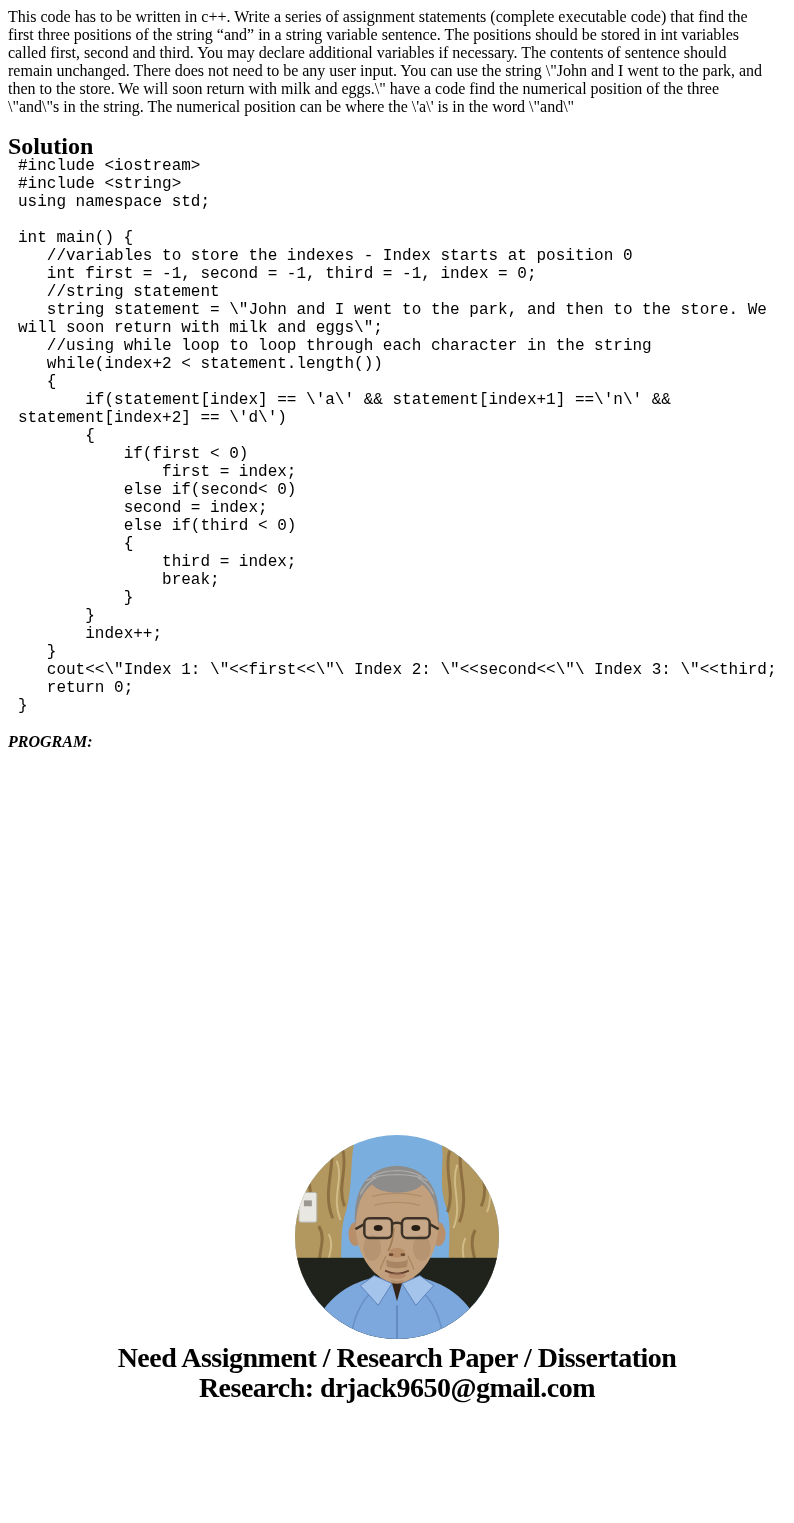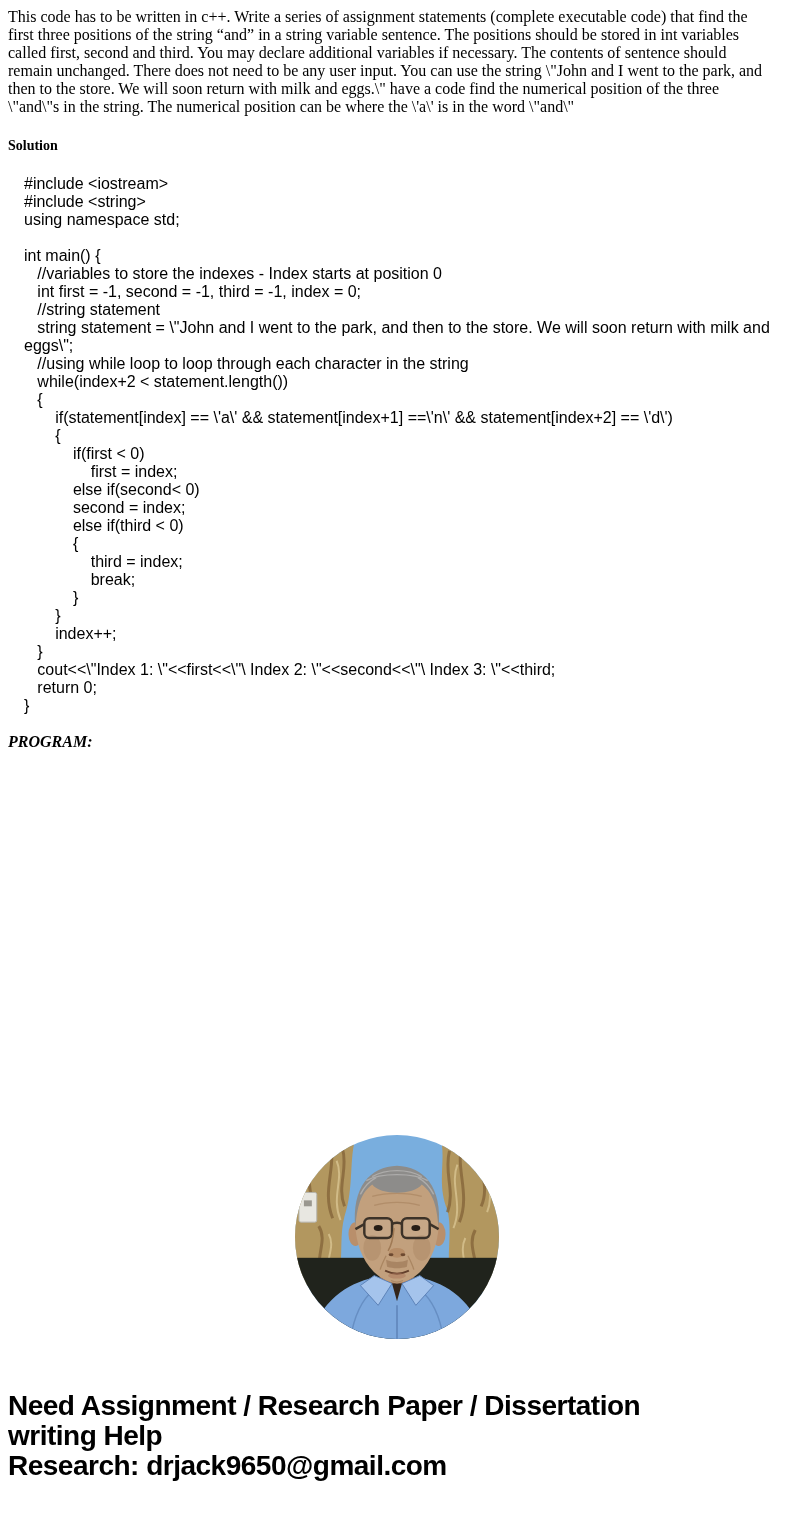--- a/index.html
+++ b/index.html
@@ -6,44 +6,43 @@
   body {
     margin: 8px;
     width: 778px;
     color: #000000;
     font-family: "Liberation Serif", serif;
     font-size: 16px;
     line-height: 18px;
   }
   .para { margin: 0 12px 17px 0; }
   .h-solution {
-    font-size: 14px;
+    font-size: 24px;
     font-weight: bold;
     line-height: 22px;
-    margin: 19px 0 18px 0;
+    margin: 19px 0 0 0;
   }
   .label {
     font-weight: bold;
     font-style: italic;
     margin: 0 0 17px 0;
   }
   .code {
     white-space: pre-wrap;
-    margin: 0 0 18px 16px;
-    font-family: Liberation Sans, sans-serif;
+    margin: 0 0 18px 10px;
+    font-family: Liberation Mono, monospace;
   }
   .avatar-wrap {
     margin-top: 384px;
     text-align: center;
   }
   .avatar-wrap svg { display: inline-block; }
   .footer {
-    margin-top: 48px;
-    text-align: left;
-    font-family: Liberation Sans, sans-serif;
+    text-align: center;
+    font-family: Liberation Serif, serif;
     font-weight: bold;
     font-size: 28px;
     line-height: 30px;
     letter-spacing: -0.5px;
   }
 </style>
 </head>
 <body>
 
 <div>
@@ -151,17 +150,16 @@
         <path d="M92,126 C99,129 107,129 114,126 L113,133 C107,135 99,135 93,133 Z" fill="#96704f" opacity="0.55"></path>
         <path d="M91,137 C99,141 107,141 115,137" stroke="#63402c" stroke-width="2" fill="none"></path>
         <ellipse cx="103" cy="142" rx="9" ry="3" fill="#a9745a" opacity="0.5"></ellipse>
         <path d="M97,147 C101,149 105,149 109,147" stroke="var(--skin-dark)" stroke-width="1.2" fill="none" opacity="0.6"></path>
       </g>
     </svg>
   </div>
 
   <div class="footer">
     <div>Need Assignment / Research Paper / Dissertation</div>
-    <div>writing Help</div>
     <div>Research: drjack9650@gmail.com</div>
   </div>
 
 </div>
 
 </body></html>

